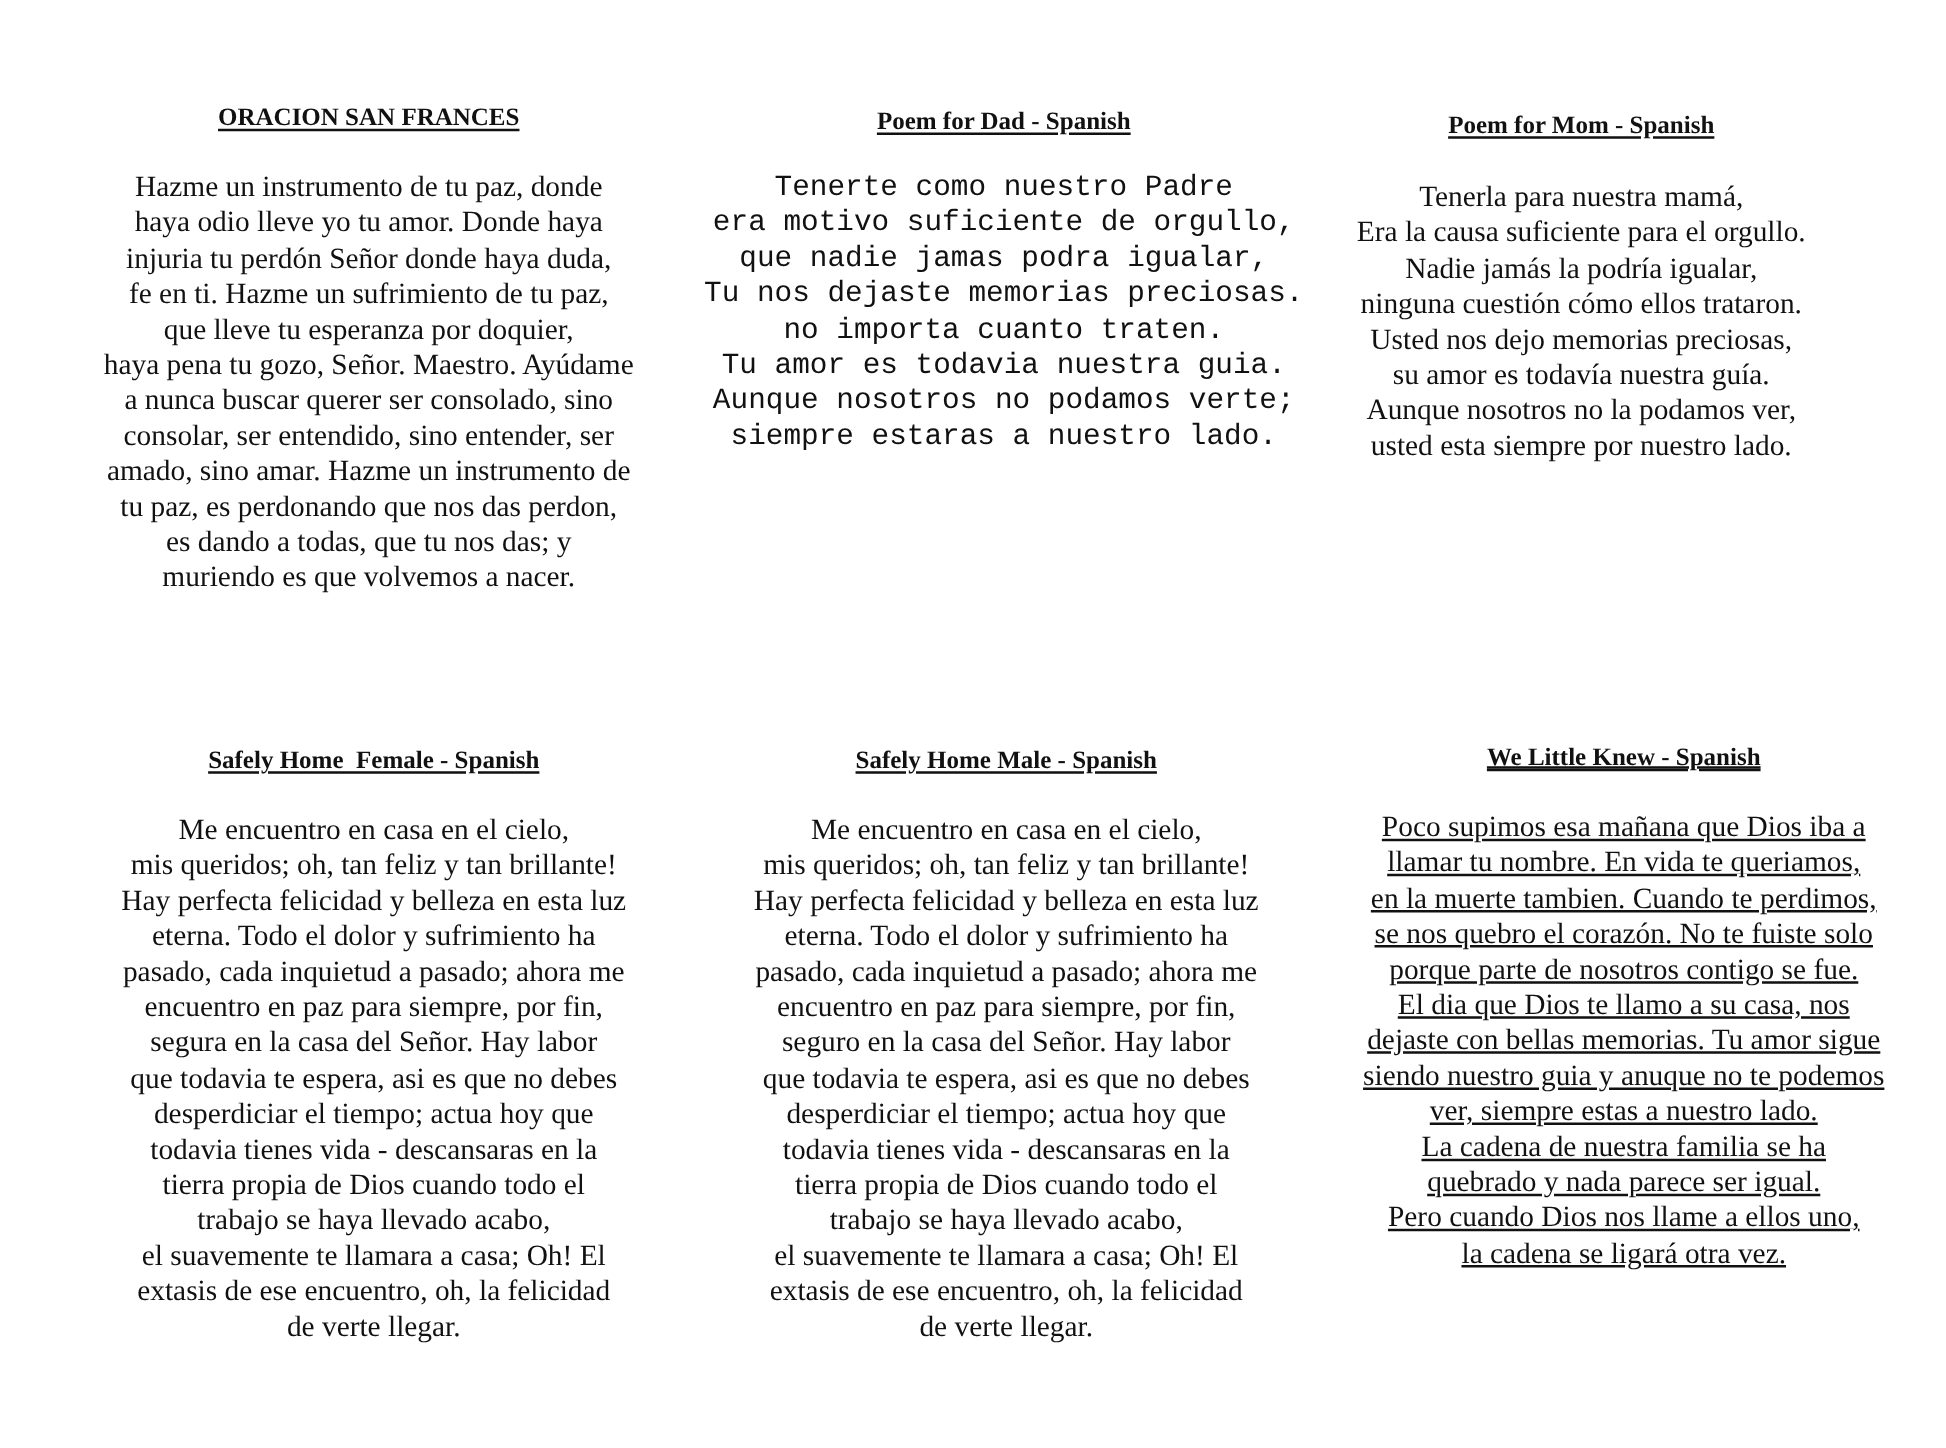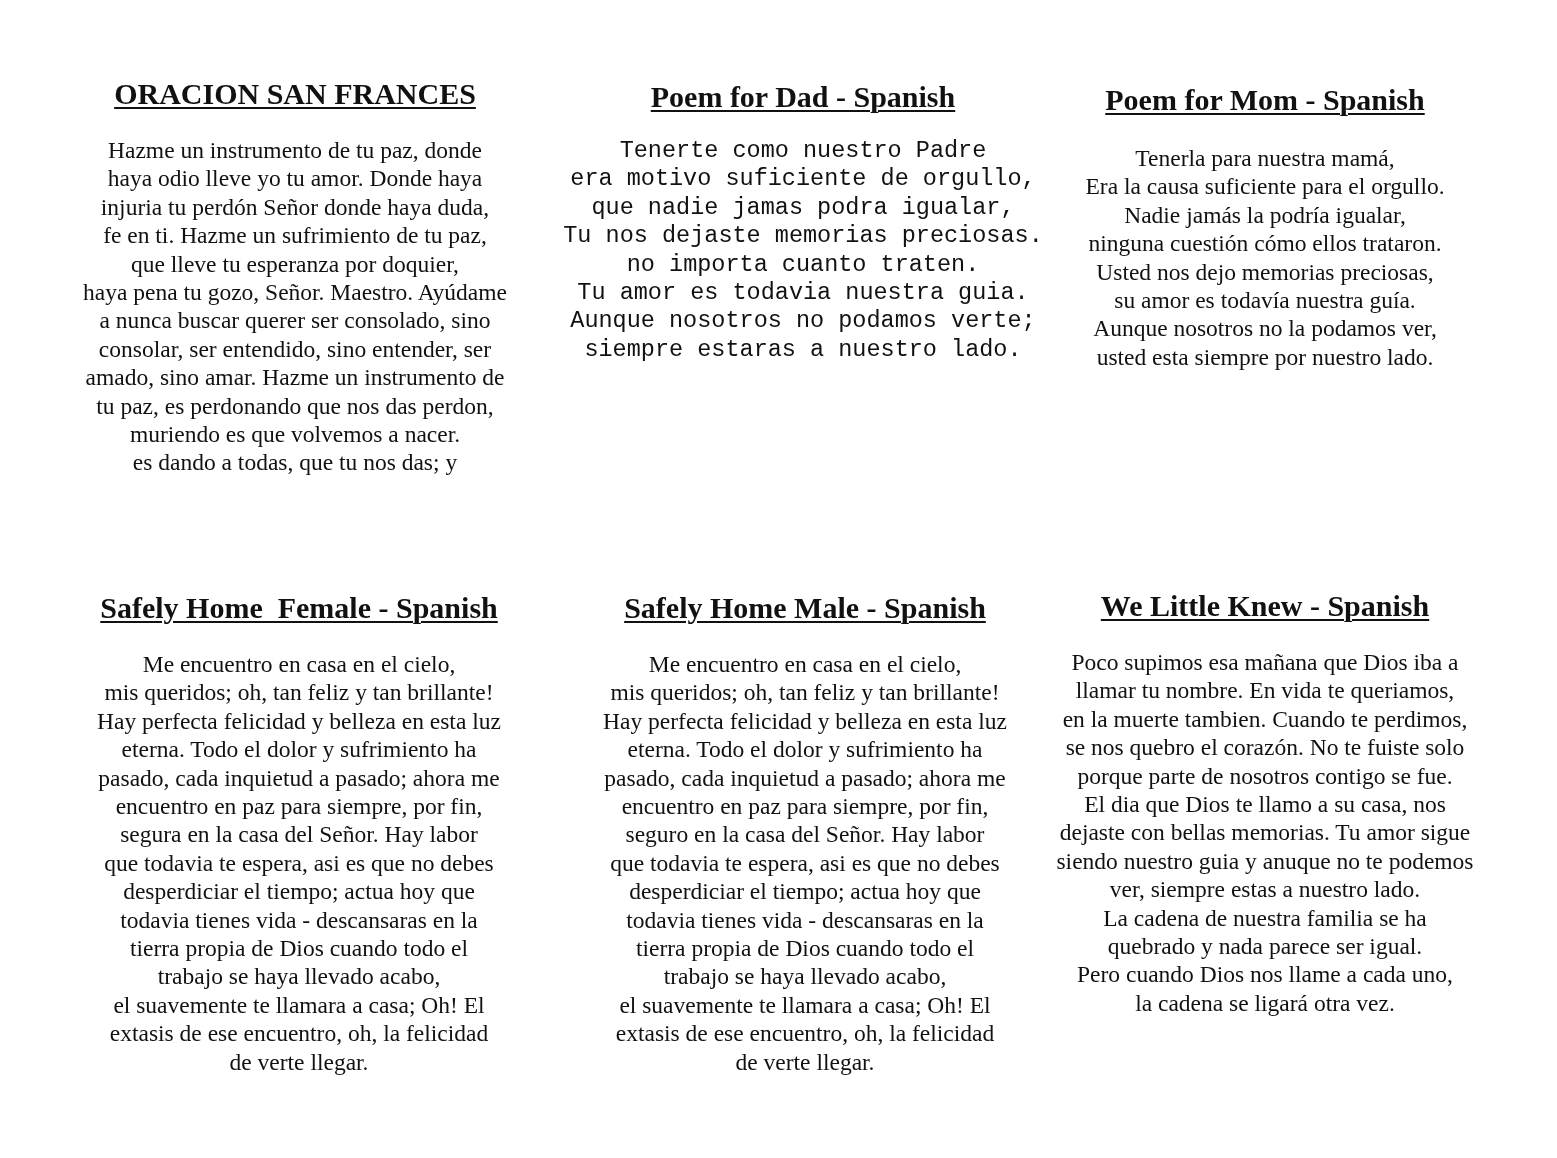--- a/index.html
+++ b/index.html
@@ -14,21 +14,21 @@
     overflow: hidden;
     font-family: "Liberation Serif", "DejaVu Serif", serif;
     color: #111111;
   }
   .poem {
     position: absolute;
     text-align: center;
   }
   .poem-title {
     font-weight: bold;
-    font-size: 30px;
+    font-size: 20px;
     line-height: 28px;
     text-decoration: underline;
     text-decoration-thickness: 2px;
     text-underline-offset: 3px;
     margin: 0;
     white-space: pre;
   }
   .poem-body {
     margin: 0;
     font-size: 23.5px;
@@ -37,21 +37,21 @@
   .poem-line {
     display: block;
     white-space: nowrap;
   }
   
   #p0 { left: 40px;  top: 80px;  width: 510px; }
   #p1 { left: 548px; top: 83px;  width: 510px; }
   #p2 { left: 1010px; top: 86px; width: 510px; }
   #p3 { left: 44px;  top: 594px; width: 510px; }
   #p4 { left: 550px; top: 594px; width: 510px; }
-  #p5 { left: 1010px; top: 592px; width: 510px; }
+  #p5 { left: 1044px; top: 592px; width: 510px; text-decoration: underline; }
   #p0 .poem-body { margin-top: 28px; }
   #p1 .poem-body { margin-top: 26px; font-family: Liberation Mono, monospace; }
   #p2 .poem-body { margin-top: 30px; }
   #p3 .poem-body { margin-top: 28px; }
   #p4 .poem-body { margin-top: 28px; }
   #p5 .poem-body { margin-top: 28px; }
 </style>
 </head>
 <body>
 
@@ -61,22 +61,22 @@
     <span class="poem-line">Hazme un instrumento de tu paz, donde</span>
     <span class="poem-line">haya odio lleve yo tu amor. Donde haya</span>
     <span class="poem-line">injuria tu perdón Señor donde haya duda,</span>
     <span class="poem-line">fe en ti. Hazme un sufrimiento de tu paz,</span>
     <span class="poem-line">que lleve tu esperanza por doquier,</span>
     <span class="poem-line">haya pena tu gozo, Señor. Maestro. Ayúdame</span>
     <span class="poem-line">a nunca buscar querer ser consolado, sino</span>
     <span class="poem-line">consolar, ser entendido, sino entender, ser</span>
     <span class="poem-line">amado, sino amar. Hazme un instrumento de</span>
     <span class="poem-line">tu paz, es perdonando que nos das perdon,</span>
+    <span class="poem-line">es dando a todas, que tu nos das; y</span>
     <span class="poem-line">muriendo es que volvemos a nacer.</span>
-    <span class="poem-line">es dando a todas, que tu nos das; y</span>
   </p>
 </div>
 
 <div class="poem" id="p1">
   <h2 class="poem-title">Poem for Dad - Spanish</h2>
   <p class="poem-body">
     <span class="poem-line">Tenerte como nuestro Padre</span>
     <span class="poem-line">era motivo suficiente de orgullo,</span>
     <span class="poem-line">que nadie jamas podra igualar,</span>
     <span class="poem-line">Tu nos dejaste memorias preciosas.</span>
@@ -150,16 +150,16 @@
     <span class="poem-line">llamar tu nombre. En vida te queriamos,</span>
     <span class="poem-line">en la muerte tambien. Cuando te perdimos,</span>
     <span class="poem-line">se nos quebro el corazón. No te fuiste solo</span>
     <span class="poem-line">porque parte de nosotros contigo se fue.</span>
     <span class="poem-line">El dia que Dios te llamo a su casa, nos</span>
     <span class="poem-line">dejaste con bellas memorias. Tu amor sigue</span>
     <span class="poem-line">siendo nuestro guia y anuque no te podemos</span>
     <span class="poem-line">ver, siempre estas a nuestro lado.</span>
     <span class="poem-line">La cadena de nuestra familia se ha</span>
     <span class="poem-line">quebrado y nada parece ser igual.</span>
-    <span class="poem-line">Pero cuando Dios nos llame a cada uno,</span>
+    <span class="poem-line">Pero cuando Dios nos llame a ellos uno,</span>
     <span class="poem-line">la cadena se ligará otra vez.</span>
   </p>
 </div>
 
 </body></html>

